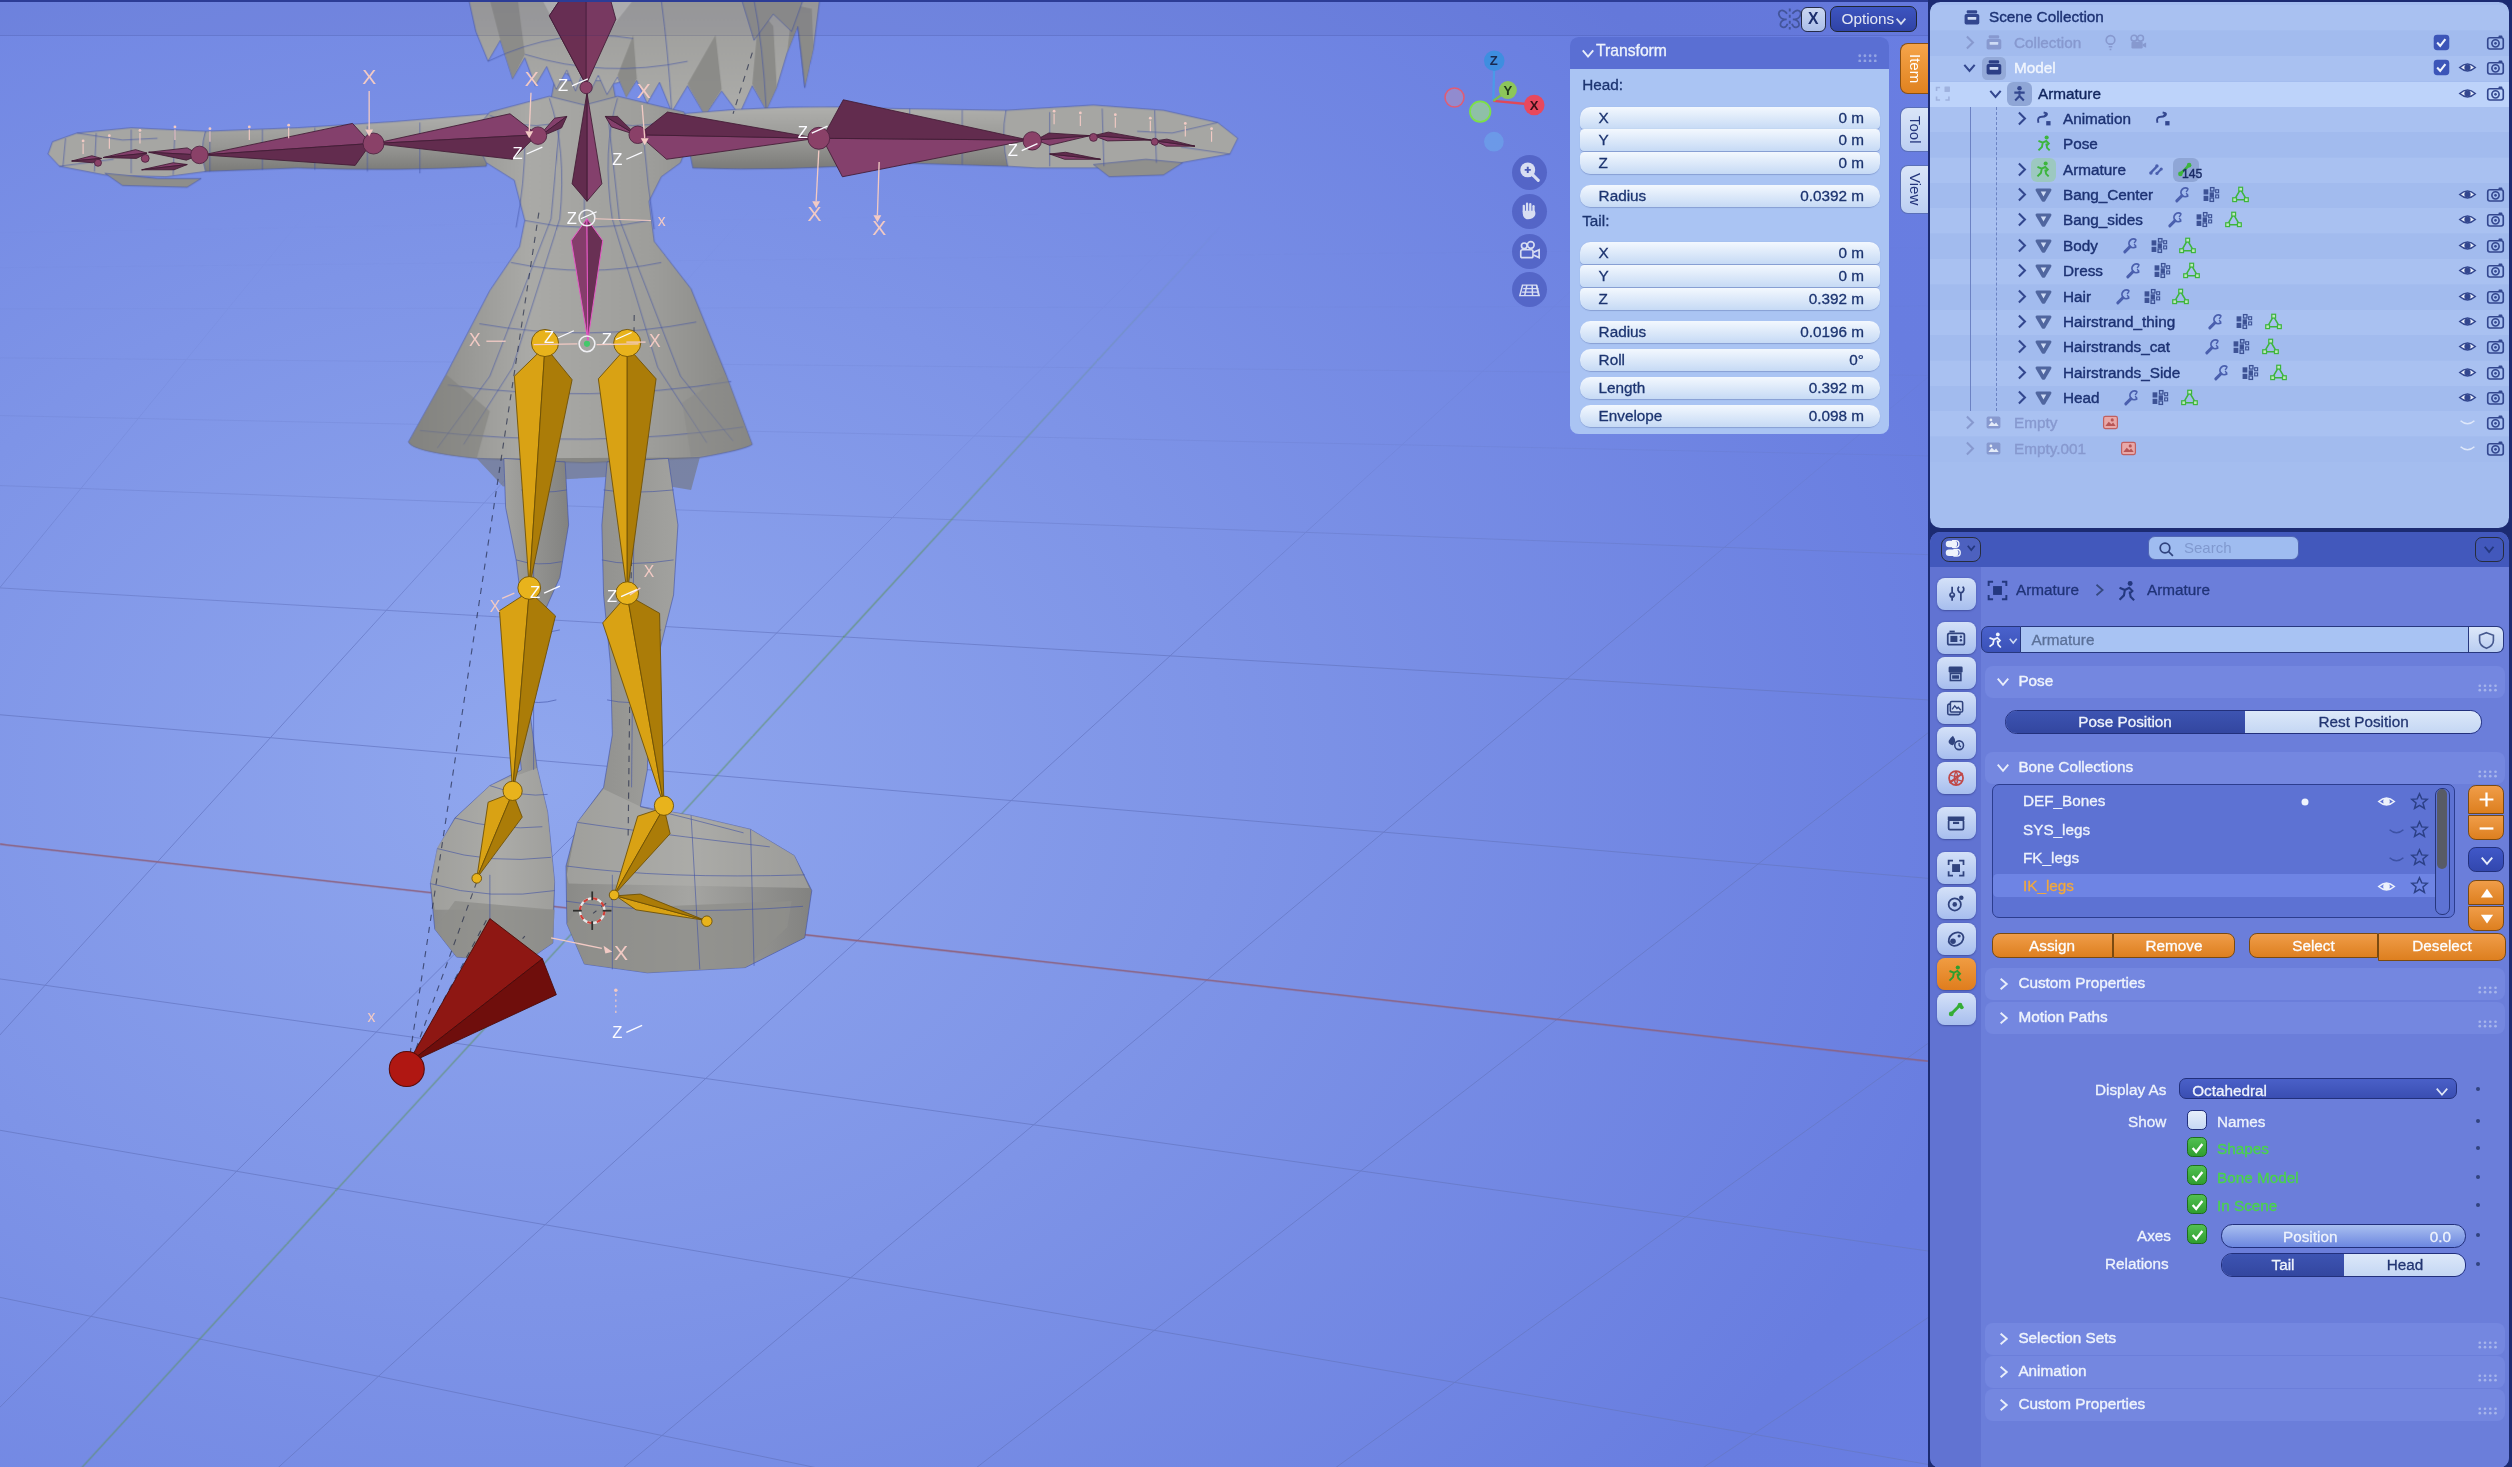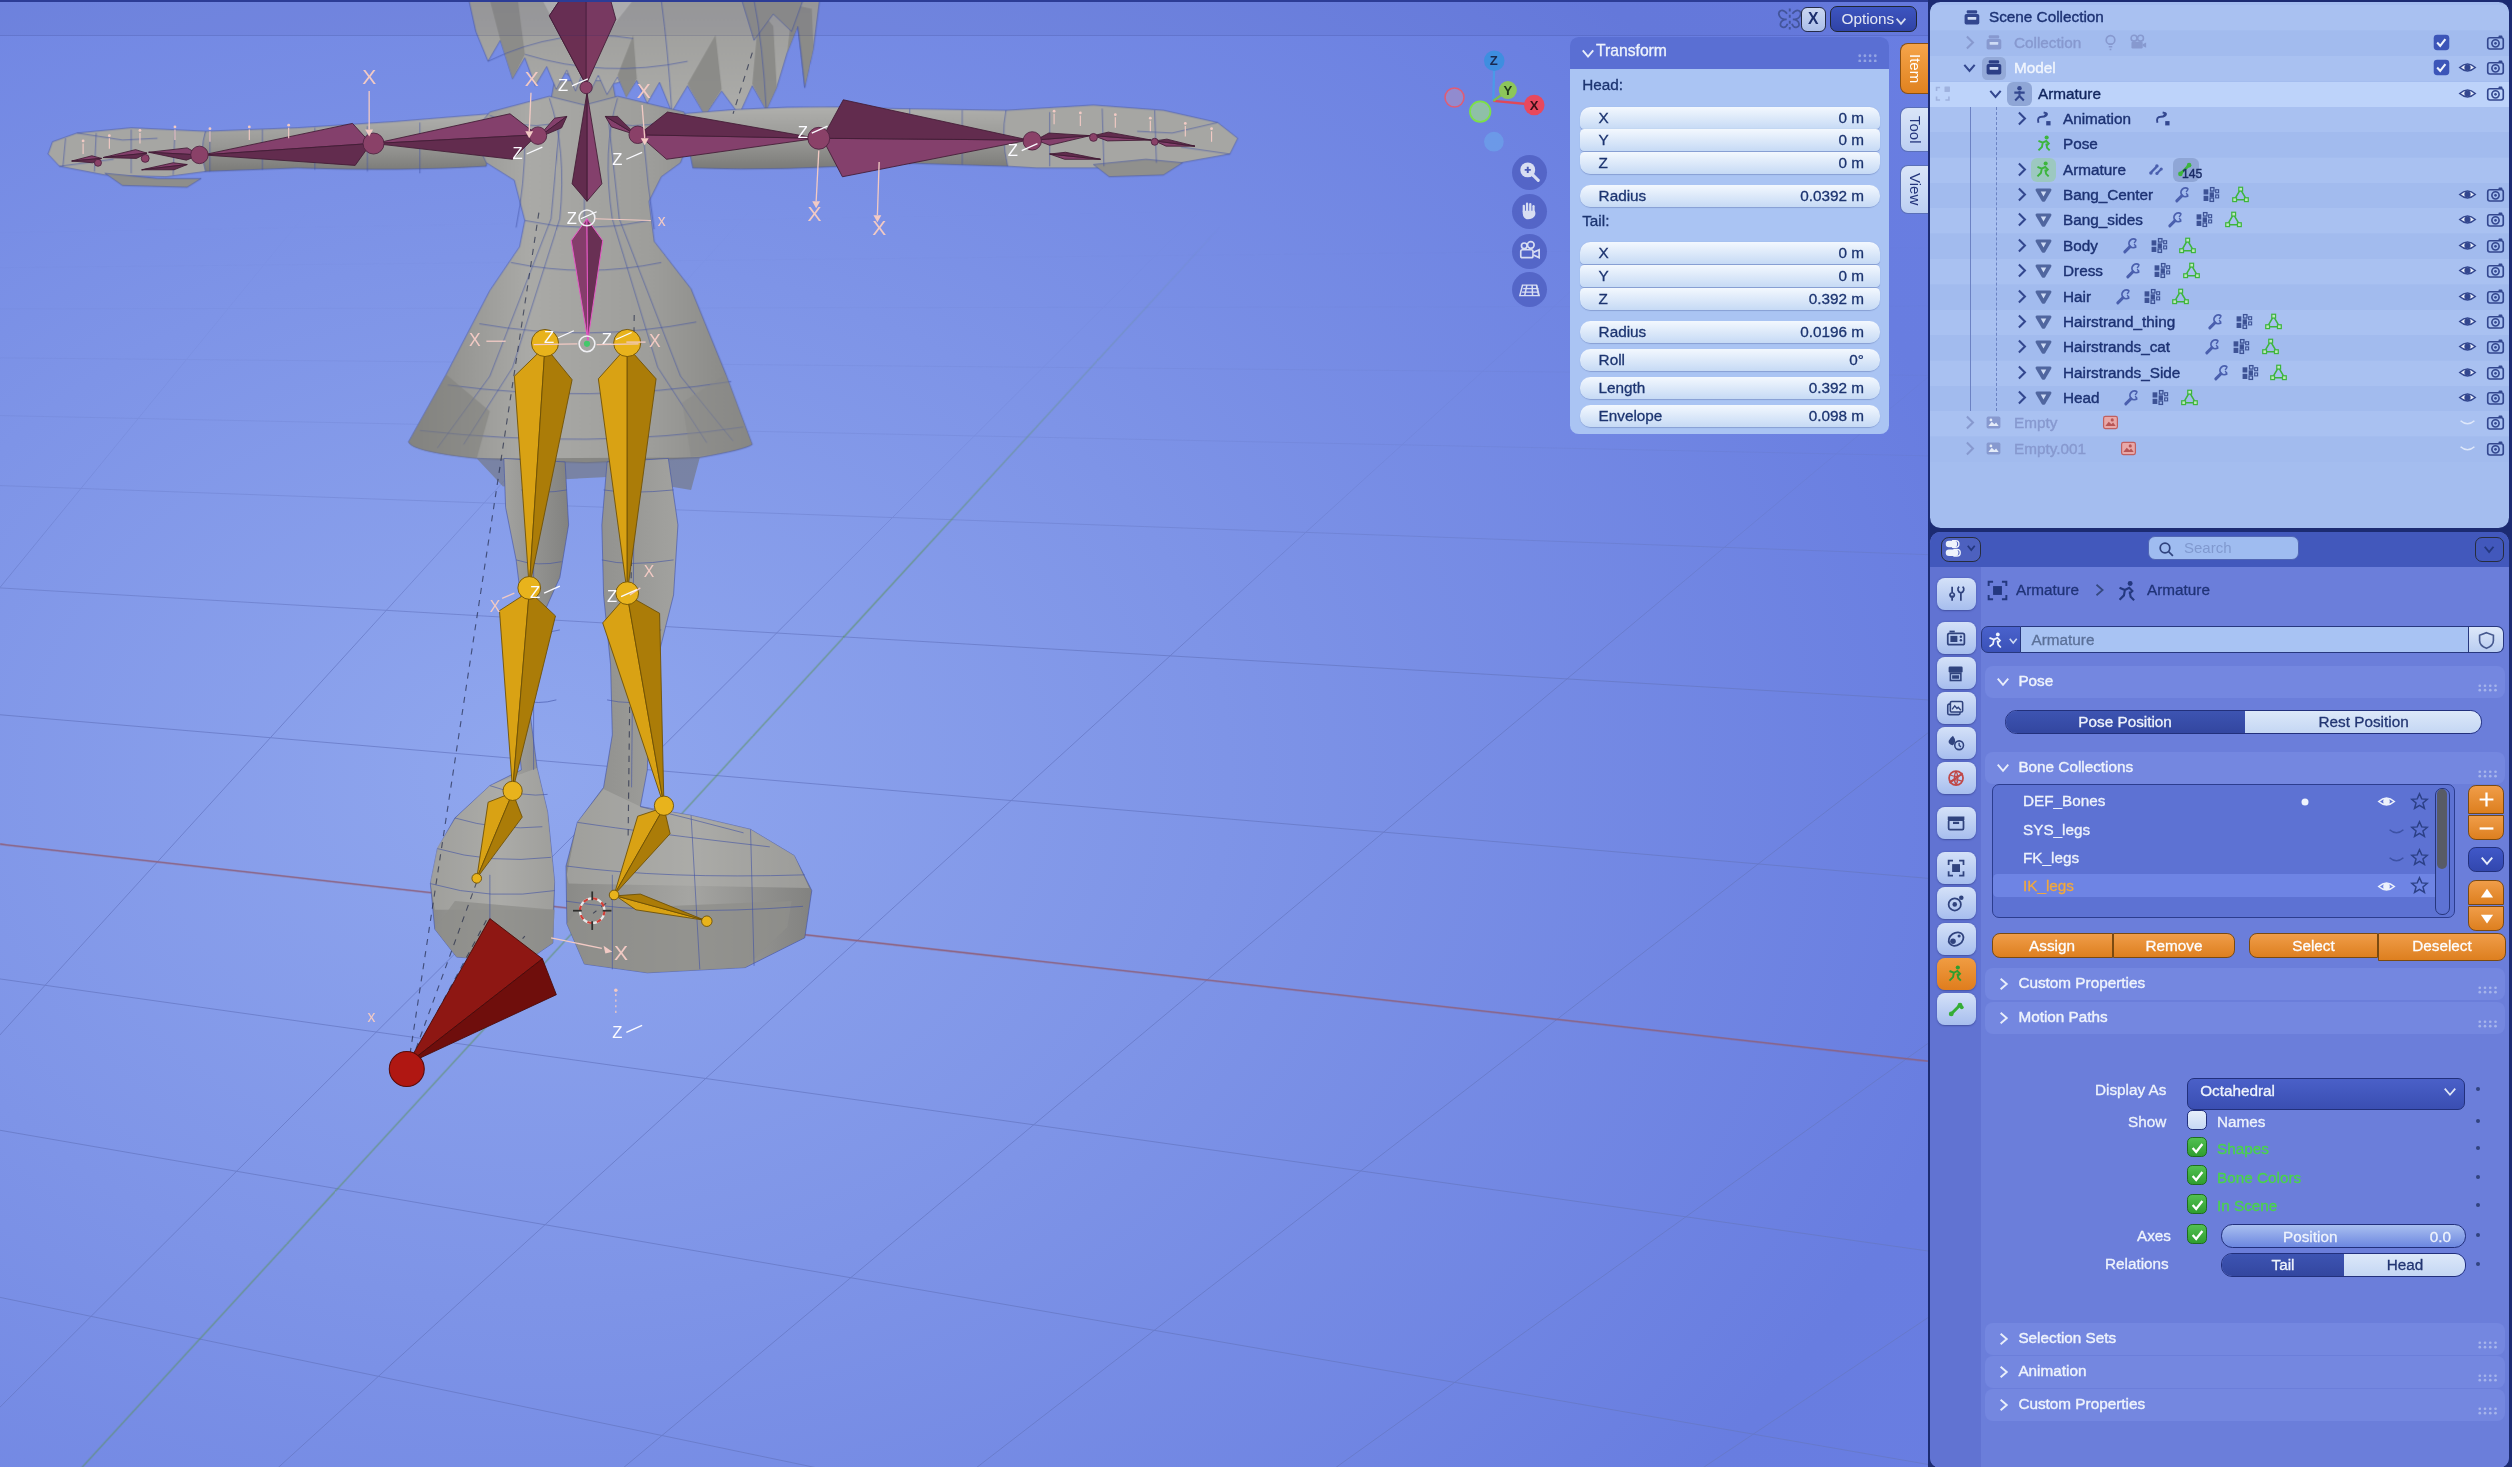--- a/index.html
+++ b/index.html
@@ -1379,42 +1379,42 @@
               <circle cx="14" cy="2" r="1.5"></circle>
               <circle cx="20" cy="2" r="1.5"></circle>
               <circle cx="2" cy="7" r="1.5"></circle>
               <circle cx="8" cy="7" r="1.5"></circle>
               <circle cx="14" cy="7" r="1.5"></circle>
               <circle cx="20" cy="7" r="1.5"></circle>
             </g>
           </svg></div>
       </div>
 <span class="abs wt" style="left:114px;top:514px">Display As</span>
-<div class="abs" style="left:206px;top:511px;width:278px;height:32px;background:linear-gradient(#4a60c8,#3a4eb2);border:0.9px solid #22307c;border-radius:7px;color:#eef3fc">
+<div class="abs" style="left:198px;top:511px;width:278px;height:21px;background:linear-gradient(#4a60c8,#3a4eb2);border:0.9px solid #22307c;border-radius:7px;color:#eef3fc">
         <span style="position:absolute;left:12.2px;top:2.6px">Octahedral</span>
         <svg class="abs" style="left:255px;top:7px" width="14" height="11.4" viewBox="0 0 16 13">
           <path d="M2,3 L8,10 L14,3" stroke="#dfe6f6" stroke-width="2" fill="none"></path>
         </svg>
       </div>
 <div class="pdot" style="left:495px;top:520px"></div>
 <span class="abs wt" style="left:147px;top:546px">Show</span>
 <div class="abs" style="left:206px;top:543px;width:20px;height:20px;background:linear-gradient(#e6eefb,#c6d8f4);border:0.9px solid #22307c;border-radius:5.2px"></div>
 <span class="abs wt" style="left:236px;top:546px">Names</span>
 <div class="pdot" style="left:495px;top:552px"></div>
 <div class="abs" style="left:206px;top:570px;width:20px;height:20px;background:linear-gradient(#52c052,#2f9e2f);border:0.9px solid #1d6e1d;border-radius:5.2px"></div>
       <svg class="abs" style="left:209px;top:573px" width="15" height="15" viewBox="0 0 17 17">
         <path d="M3,9 l4,4.5 7,-9" stroke="#fff" stroke-width="2.6" fill="none"></path>
       </svg>
       <span class="abs" style="left:236px;top:573px;color:#49d549">Shapes</span>
       <div class="pdot" style="left:495px;top:579px"></div>
 <div class="abs" style="left:206px;top:598px;width:20px;height:20px;background:linear-gradient(#52c052,#2f9e2f);border:0.9px solid #1d6e1d;border-radius:5.2px"></div>
       <svg class="abs" style="left:209px;top:601px" width="15" height="15" viewBox="0 0 17 17">
         <path d="M3,9 l4,4.5 7,-9" stroke="#fff" stroke-width="2.6" fill="none"></path>
       </svg>
-      <span class="abs" style="left:236px;top:602px;color:#49d549">Bone Colors</span>
+      <span class="abs" style="left:236px;top:602px;color:#49d549">Bone Model</span>
       <div class="pdot" style="left:495px;top:608px"></div>
 <div class="abs" style="left:206px;top:627px;width:20px;height:20px;background:linear-gradient(#52c052,#2f9e2f);border:0.9px solid #1d6e1d;border-radius:5.2px"></div>
       <svg class="abs" style="left:209px;top:630px" width="15" height="15" viewBox="0 0 17 17">
         <path d="M3,9 l4,4.5 7,-9" stroke="#fff" stroke-width="2.6" fill="none"></path>
       </svg>
       <span class="abs" style="left:236px;top:630px;color:#49d549">In Scene</span>
       <div class="pdot" style="left:495px;top:636px"></div>
 <span class="abs wt" style="left:156px;top:660px">Axes</span>
 <div class="abs" style="left:206px;top:657px;width:20px;height:20px;background:linear-gradient(#52c052,#2f9e2f);border:0.9px solid #1d6e1d;border-radius:5.2px"></div>
       <svg class="abs" style="left:209px;top:660px" width="15" height="15" viewBox="0 0 17 17">

